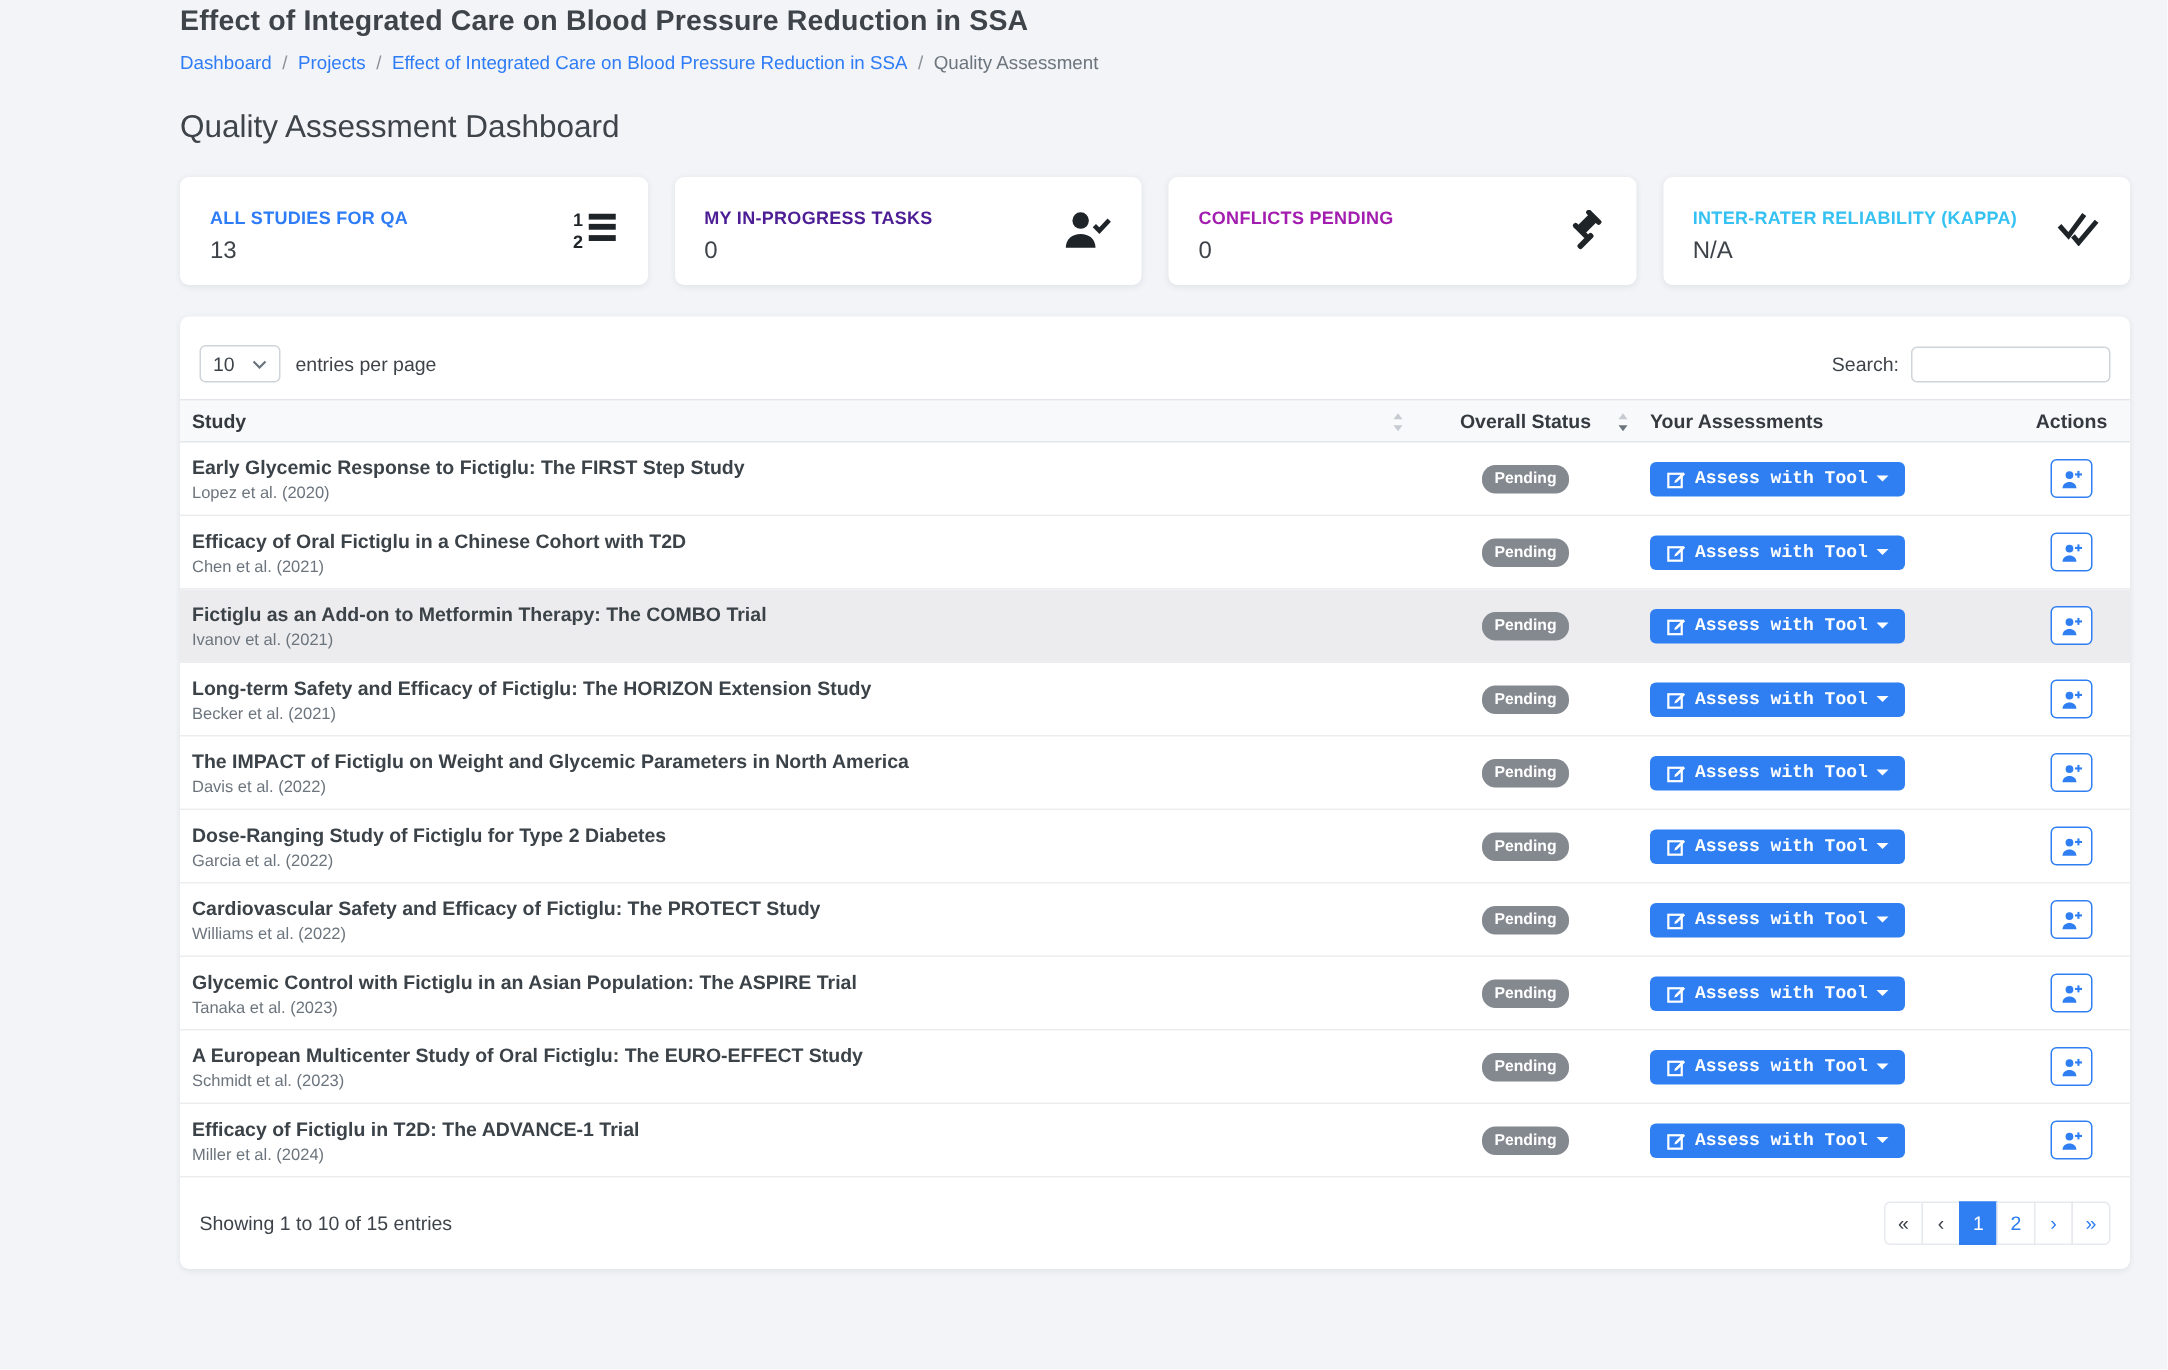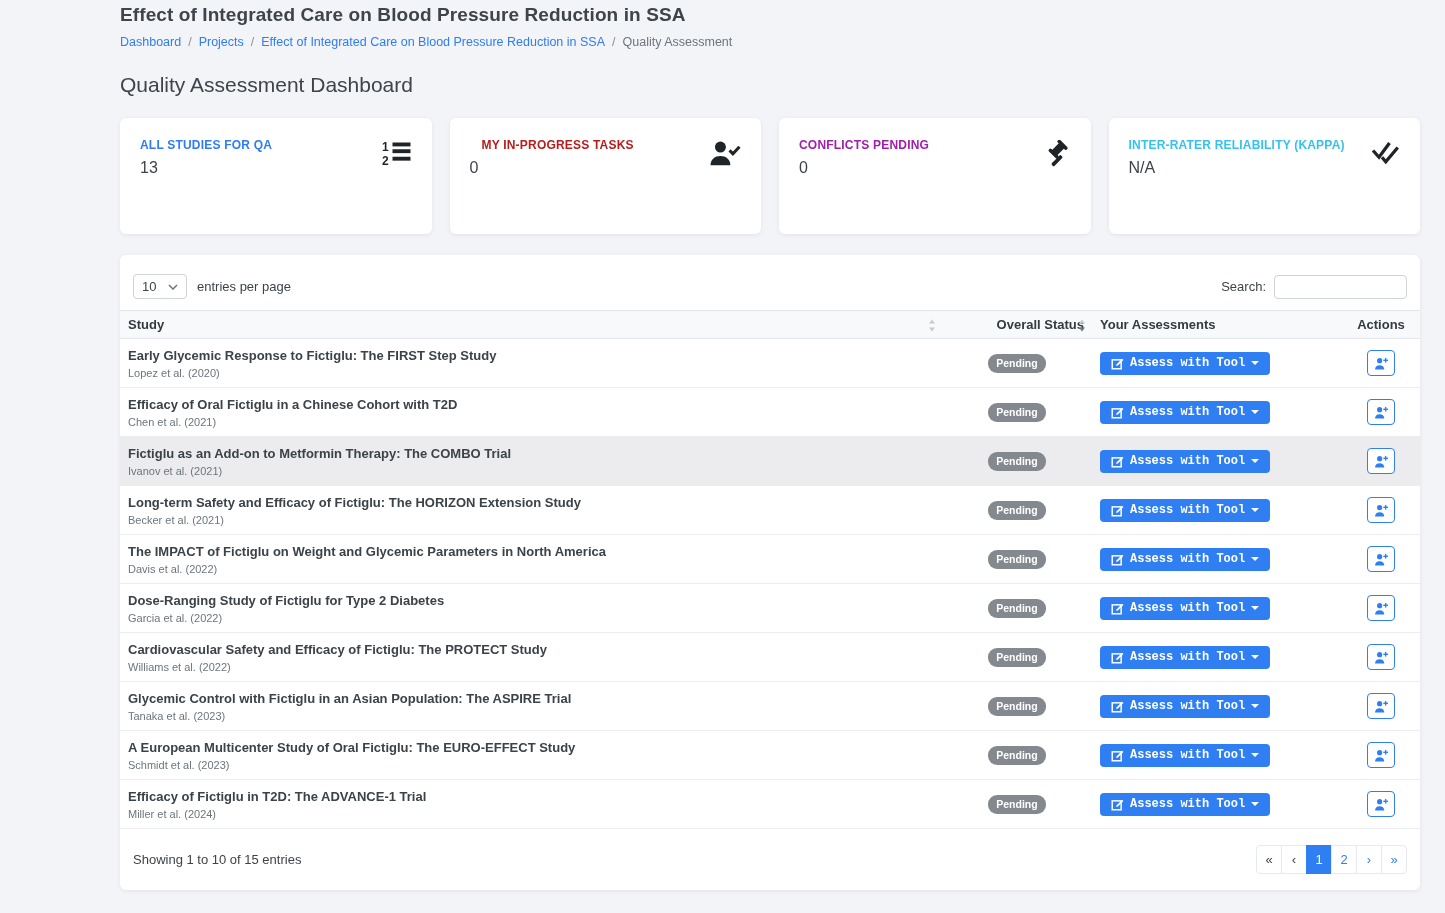--- a/index.html
+++ b/index.html
@@ -16,28 +16,28 @@
   .page-title { font-size: 19px; font-weight: 600; color: #3e444a; letter-spacing: 0.1px; }
   .breadcrumb { margin-top: 9px; font-size: 12.5px; display: flex; gap: 7px; align-items: center; }
   .crumb-link { color: #2e7cf6; text-decoration: none; cursor: pointer; }
   .crumb-sep { color: #8a9097; }
   .crumb-current { color: #6c757d; }
   .dash-heading { margin-top: 24px; font-size: 21px; font-weight: 500; color: #3e444a; }
 
   
   .stats-grid { display: grid; grid-template-columns: repeat(4, 1fr); gap: 18px; margin-top: 21px; }
   .stat-card {
-    background: #fff; border-radius: 6px; height: 116px; padding: 20px 20px;
+    background: #fff; border-radius: 6px; height: 72px; padding: 20px 20px;
     box-shadow: 0 1px 4px rgba(40,50,70,0.09); position: relative;
   }
   .stat-label { font-size: 12px; font-weight: 700; letter-spacing: 0.2px; }
   .stat-value { font-size: 16px; color: #3d4349; margin-top: 7px; }
   .stat-icon { position: absolute; right: 20px; top: 22px; }
   .c1 .stat-label { color: #2e7cf6; }
-  .c2 .stat-label { color: #b91c1c; margin-left: 12px; }
+  .c2 .stat-label { color: #4c1d95; }
   .c3 .stat-label { color: #a21caf; }
   .c4 .stat-label { color: #35c1f1; }
 
   
   .table-card {
     background: #fff; border-radius: 6px; margin-top: 21px;
     box-shadow: 0 1px 4px rgba(40,50,70,0.09); overflow: hidden;
   }
   .tc-header {
     display: flex; justify-content: space-between; align-items: center;
@@ -67,21 +67,21 @@
     font-size: 13px; padding: 0 7px; outline: none;
   }
 
   
   table.studies { width: 100%; border-collapse: collapse; }
   thead th {
     background: #f8f9fa; border-top: 1px solid #e3e6ea; border-bottom: 1px solid #e3e6ea;
     font-size: 13px; font-weight: 700; color: #343a40; text-align: left;
     padding: 6px 8px; height: 28px; position: relative;
   }
-  th.col-status { width: 150px; text-align: right; }
+  th.col-status { width: 150px; text-align: center; }
   th.col-assess { width: 250px; }
   th.col-actions { width: 78px; text-align: center; }
   .sort-icon { position: absolute; right: 6px; top: 8px; }
   tbody td { border-bottom: 1px solid #ebedef; padding: 7px 8px; vertical-align: middle; height: 49px; }
   tr.highlight td { background: #ececee; }
   .study-title { font-size: 13px; font-weight: 700; color: #3b4248; }
   .study-authors { font-size: 11px; color: #6c757d; margin-top: 4px; }
   .td-status { text-align: center; }
   .badge-pending {
     display: inline-block; background: #83898f; color: #fff;

